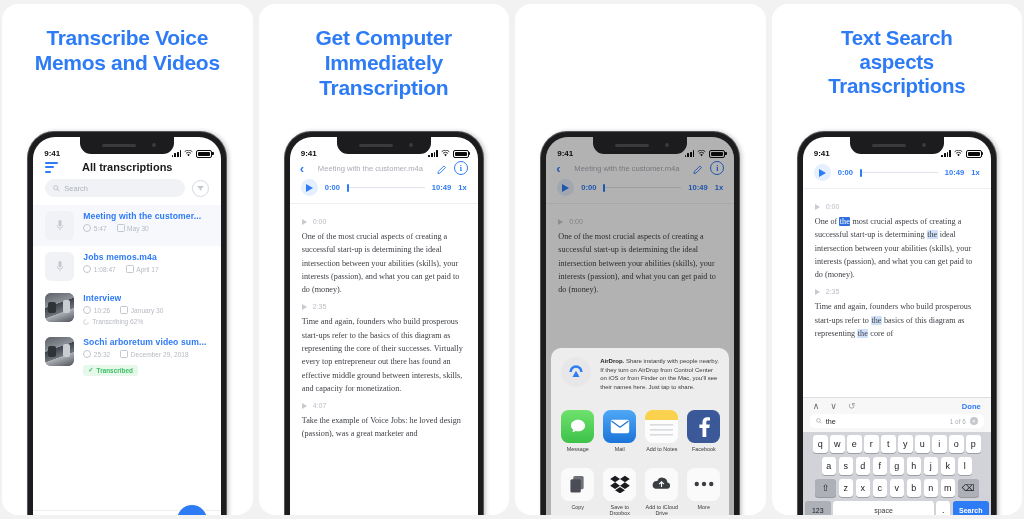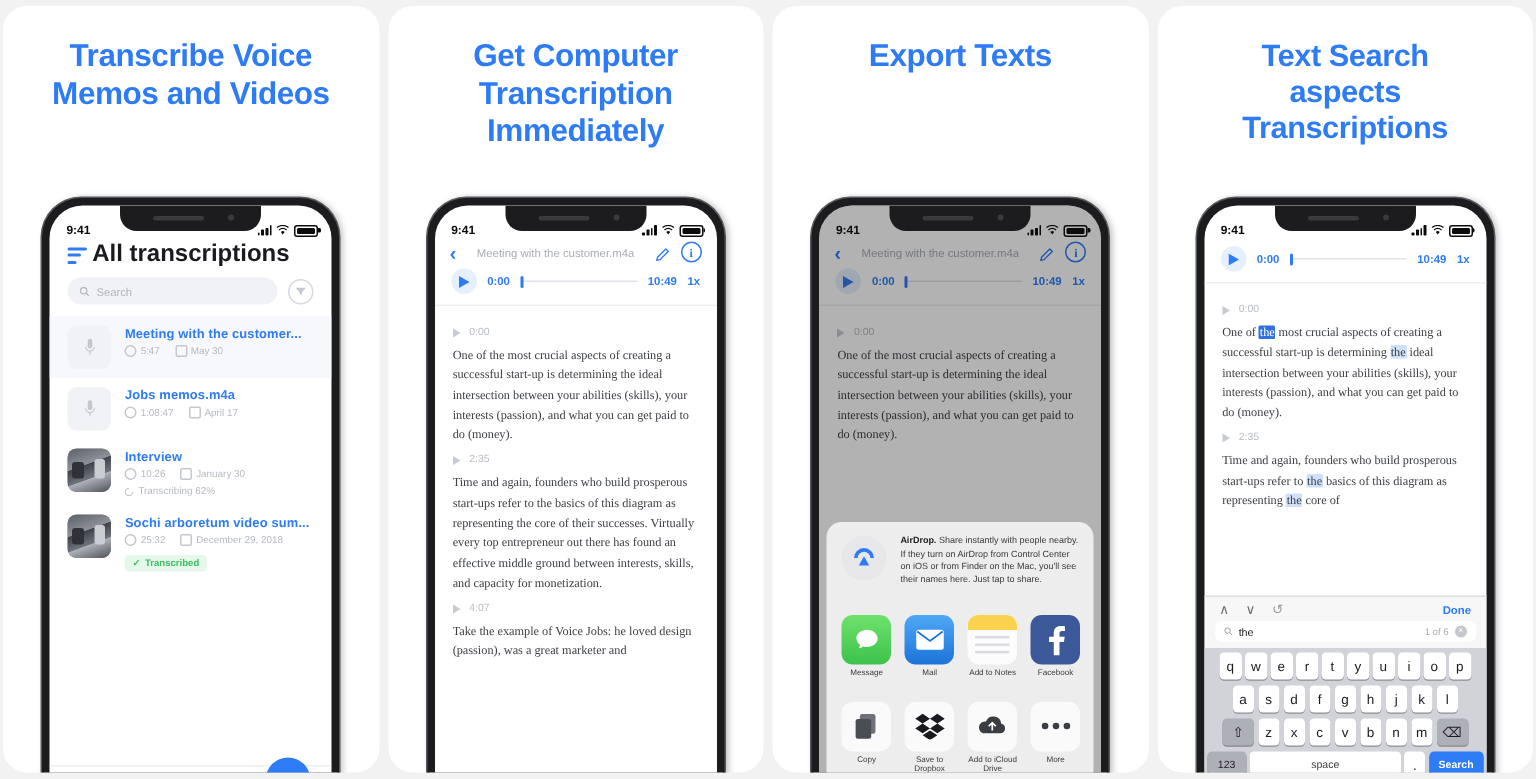--- a/index.html
+++ b/index.html
@@ -66,21 +66,21 @@
   .wifi{width:9px;height:7px;}
   .batt{width:14px;height:6.5px;border:1px solid #0b0b0b;border-radius:2px;position:relative;}
   .batt::after{content:"";position:absolute;right:-2.5px;top:1.6px;width:1.4px;height:3px;background:#0b0b0b;border-radius:0 1px 1px 0;}
   .batt i{position:absolute;left:1px;top:1px;bottom:1px;right:1px;background:#0b0b0b;border-radius:1px;}
 
   
   .navrow{display:flex;align-items:center;padding:3px 12px 6px;}
   .hamb{width:13px;display:flex;flex-direction:column;gap:2.5px;}
   .hamb span{height:2px;background:#2e7bf6;border-radius:1px;}
   .hamb span:nth-child(1){width:13px}.hamb span:nth-child(2){width:9px}.hamb span:nth-child(3){width:6px}
-  .navtitle{flex:1;text-align:center;font-size:16px;font-weight:bold;color:#1b1b1f;margin-right:13px;}
+  .navtitle{flex:1;text-align:center;font-size:11px;font-weight:bold;color:#1b1b1f;margin-right:13px;}
   .searchrow{display:flex;align-items:center;gap:7px;padding:0 12px 8px;}
   .searchbox{
     flex:1;height:18px;background:#f0f2f6;border-radius:9px;
     display:flex;align-items:center;gap:4px;padding:0 8px;
     font-size:7.5px;color:#b0b5bd;
   }
   .filtbtn{width:15px;height:15px;border-radius:50%;border:1px solid #d5d9e0;display:flex;align-items:center;justify-content:center;}
   .list{padding:0 0 0 0;}
   .row{display:flex;gap:9px;padding:6px 12px 6px 12px;align-items:flex-start;}
   .row.sel{background:#f6f8fc;}
@@ -328,22 +328,22 @@
           
         </div>
         <div class="fab"></div>
       </div>
     </div>
   </div>
 
   <div class="card c1">
     <div class="headline">
       <div>Get Computer</div>
+      <div>Immediately</div>
       <div>Transcription</div>
-      <div>Immediately</div>
     </div>
     <div class="phone" style="top:128px;">
       <div class="screen">
         <div class="notch">
             <div class="spk"></div>
             <div class="cam"></div>
           </div>
         <div class="statusbar">
           <span>9:41</span>
           <span class="right">
@@ -404,21 +404,20 @@
               <span>4:07</span>
             </div>
           <div class="para">Take the example of Voice Jobs: he loved design (passion), was a great marketer and</div>
         </div>
       </div>
     </div>
   </div>
 
   <div class="card c2">
     <div class="headline">
-      <div>Export Texts</div>
     </div>
     <div class="phone" style="top:128px;">
       <div class="screen">
         <div class="notch">
             <div class="spk"></div>
             <div class="cam"></div>
           </div>
         <div class="statusbar">
           <span>9:41</span>
           <span class="right">

